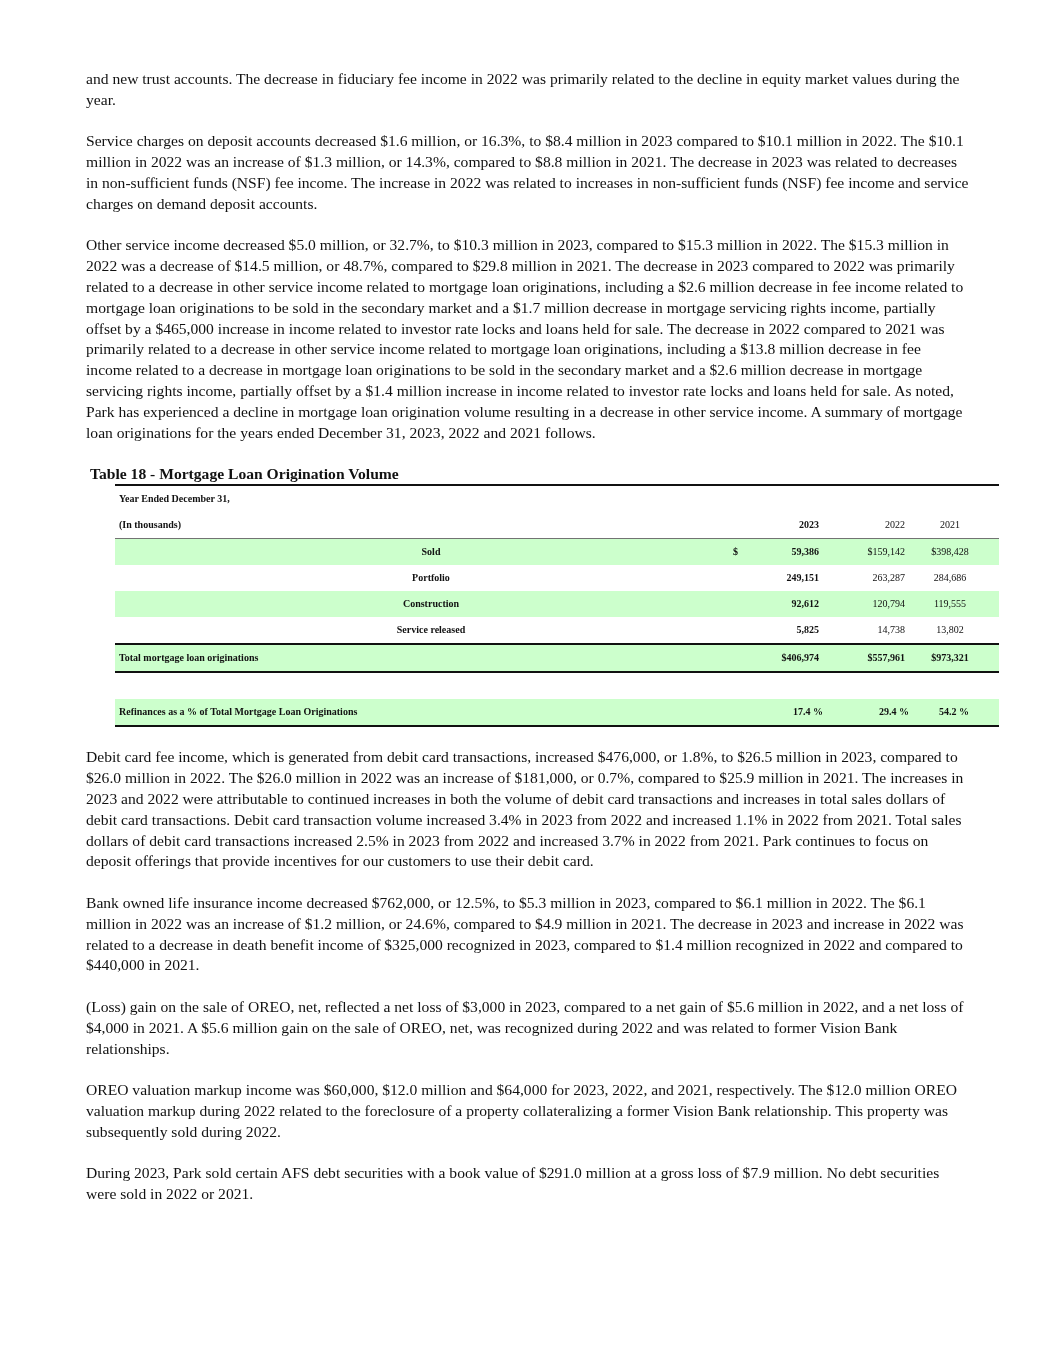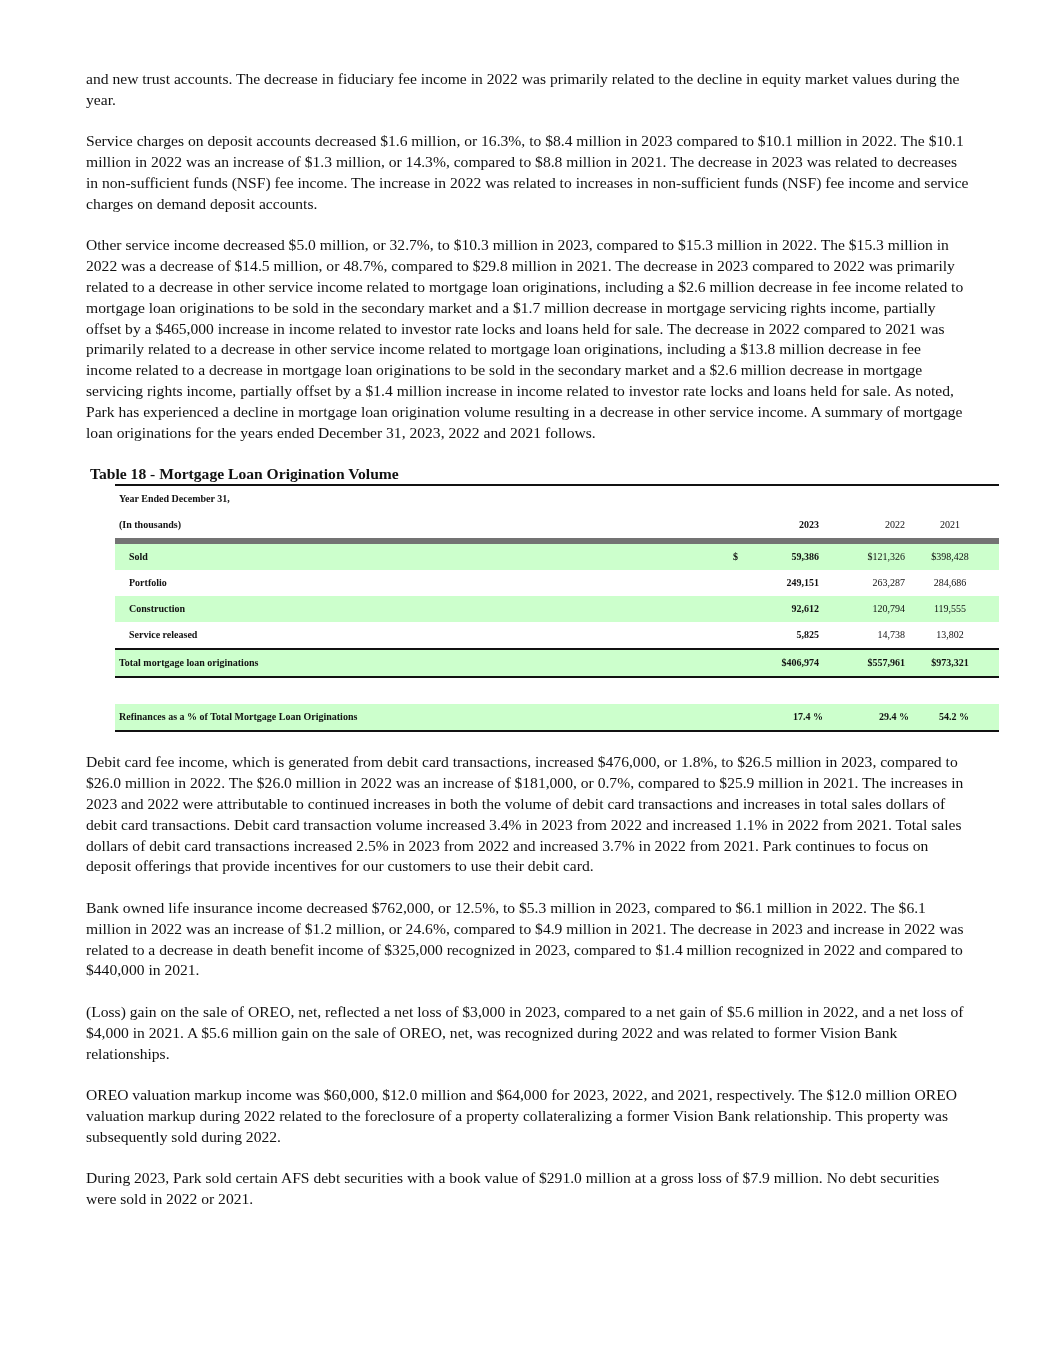--- a/index.html
+++ b/index.html
@@ -39,27 +39,27 @@
     font-size: 10px;
     margin-left: 29px;
   }
   table.mt td {
     padding: 0;
     height: 26px;
     line-height: 26px;
     white-space: nowrap;
   }
   table.mt tr.head-top td { border-top: 2px solid #111; height: 25px; }
-  table.mt tr.head-bottom td { border-bottom: 6px solid #737373; height: 24px; }
+  table.mt tr.head-bottom td { border-bottom: 1px solid #737373; height: 24px; }
   table.mt tr.green td { background: #ccffcc; }
   table.mt tr.total td { border-top: 2px solid #111; border-bottom: 2px solid #111; font-weight: bold; }
   table.mt tr.spacer td { height: 26px; background: #fff; }
   table.mt tr.refi td { border-bottom: 2px solid #111; font-weight: bold; }
   td.lbl { padding-left: 4px !important; font-weight: bold; }
-  td.lbl.indent { padding-left: 14px !important; }
+  td.lbl.indent { padding-left: 14px !important; text-align: center; }
   td.c23 { width: 86px; text-align: right; font-weight: bold; padding-right: 4px !important; }
   td.c22 { width: 82px; text-align: right; font-weight: normal; padding-right: 4px !important; }
   td.c21 { width: 82px; text-align: center; font-weight: normal; padding-right: 8px !important; }
   tr.total td.c22, tr.total td.c21, tr.refi td.c22, tr.refi td.c21 { font-weight: normal; }
   .hdr-year { text-align: center; }
   .hdr-year.b { font-weight: bold; }
   .dol { float: left; padding-left: 0px; }
   .pagenum {
     position: absolute;
     left: 0; right: 0;
@@ -88,21 +88,21 @@
       </tr>
       <tr class="head-bottom">
         <td class="lbl">(In thousands)</td>
         <td class="c23 hdr-year b">2023</td>
         <td class="c22 hdr-year">2022</td>
         <td class="c21 hdr-year">2021</td>
       </tr>
       <tr class="green">
         <td class="lbl indent">Sold</td>
         <td class="c23"><span class="dol">$</span><span>59,386</span></td>
-        <td class="c22">$121,326</td>
+        <td class="c22">$159,142</td>
         <td class="c21">$398,428</td>
       </tr>
       <tr>
         <td class="lbl indent">Portfolio</td>
         <td class="c23">249,151</td>
         <td class="c22">263,287</td>
         <td class="c21">284,686</td>
       </tr>
       <tr class="green">
         <td class="lbl indent">Construction</td>

